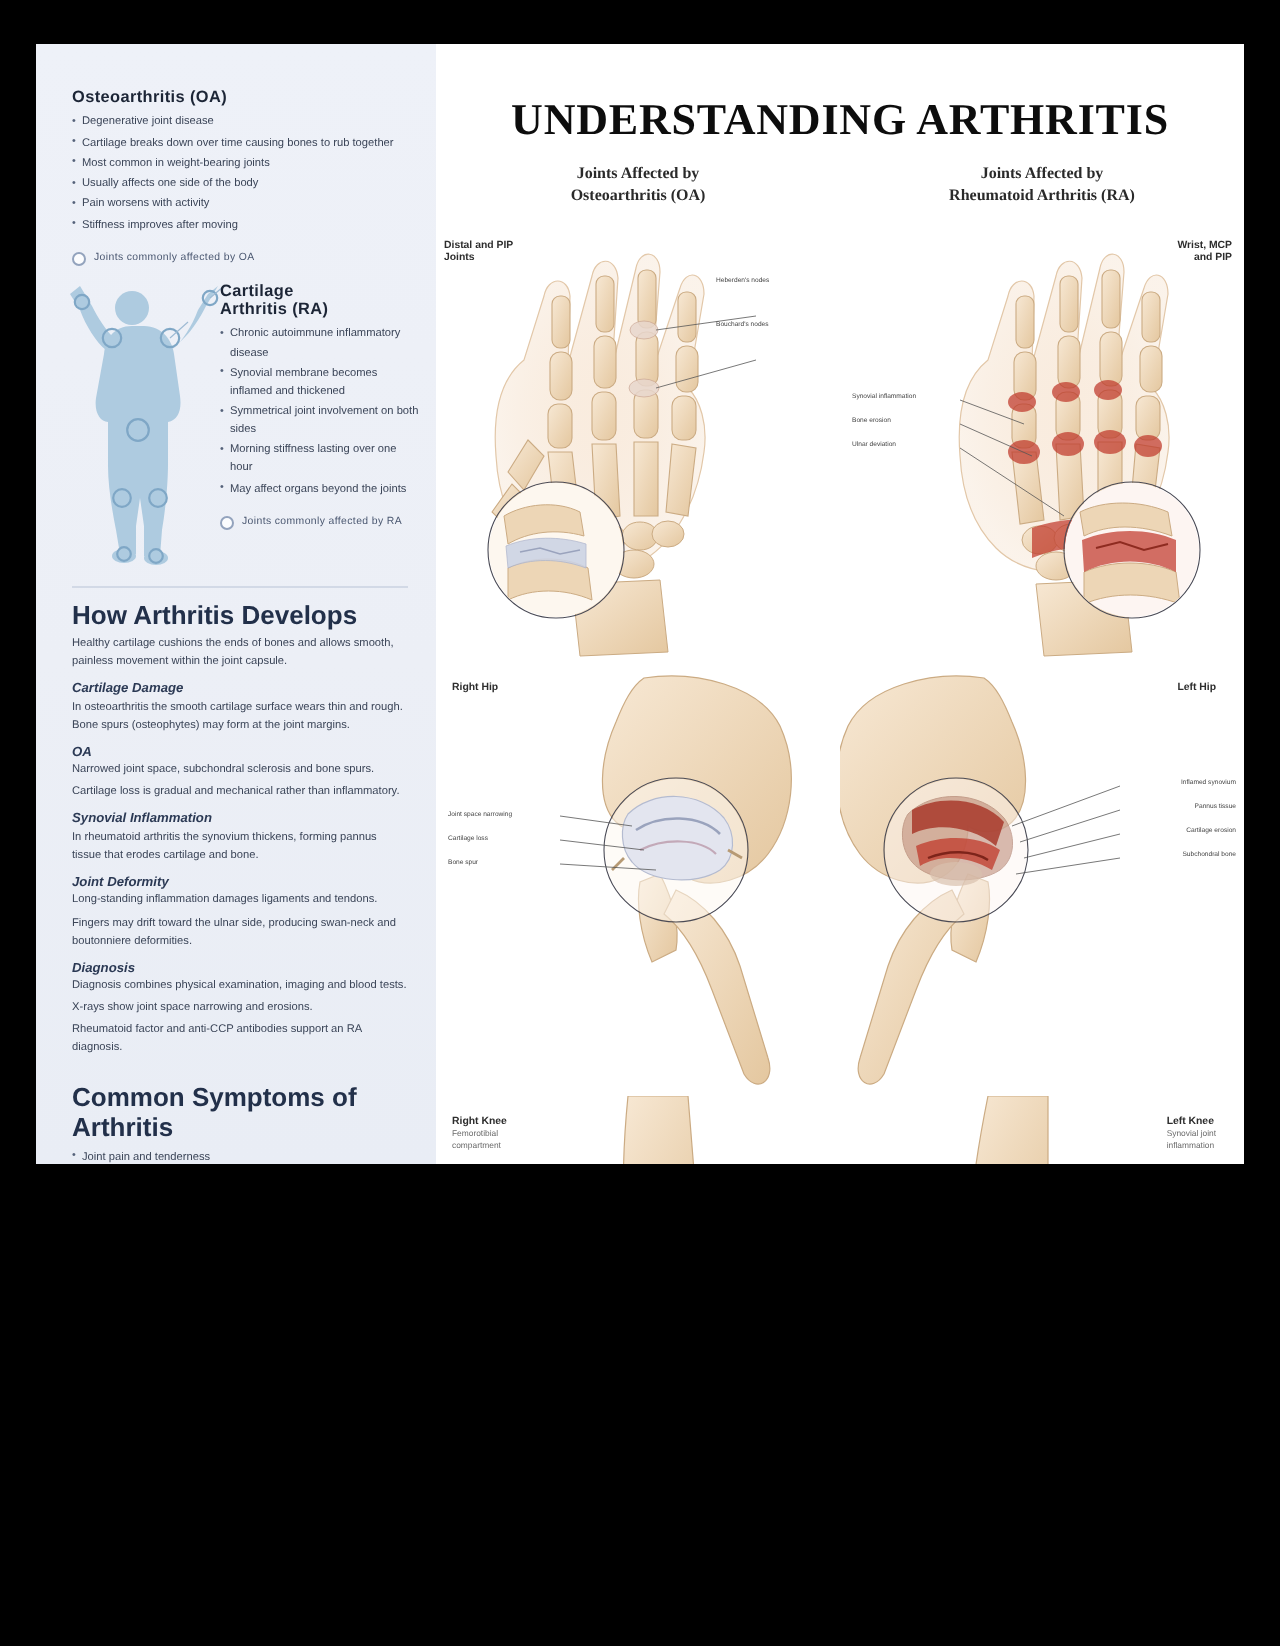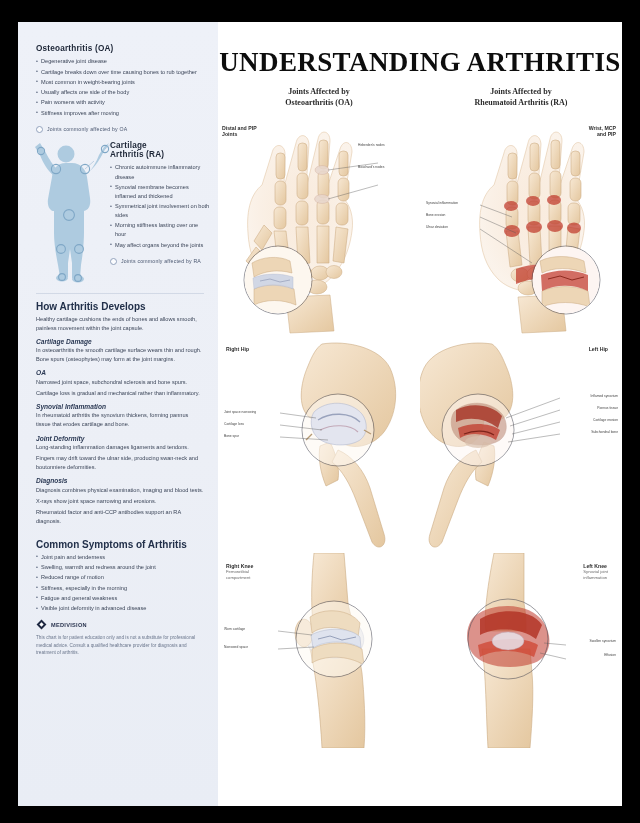--- a/index.html
+++ b/index.html
@@ -1,36 +1,36 @@
 <!DOCTYPE html>
 <html><head>
 <meta charset="utf-8">
 <style>
   * { margin:0; padding:0; box-sizing:border-box; }
   html,body { width:640px; height:823px; background:#000; overflow:hidden; }
   body { font-family:"Liberation Sans", sans-serif; }
 
   #poster {
-    position:absolute; left:18px; top:22px; width:604px; height:784px;
+    position:absolute; left:18px; top:22px; width:604px; height:560px;
     background:#ffffff;
     box-shadow:0 0 6px rgba(0,0,0,.35);
     overflow:hidden;
   }
 
   
   #sidebar {
     position:absolute; left:0; top:0; width:200px; height:100%;
     background:linear-gradient(180deg,#eef1f8 0%,#eceff6 55%,#e9edf5 100%);
     padding:22px 14px 10px 18px;
   }
   .side-h {
     font-size:8.2px; font-weight:bold; color:#1c2536; letter-spacing:.2px;
     margin-bottom:4px; line-height:1.15;
   }
-  .side-h2 { font-size:10px; font-weight:bold; color:#22304a; margin:7px 0 2.5px; line-height:1.15;}
+  .side-h2 { font-size:13px; font-weight:bold; color:#22304a; margin:7px 0 2.5px; line-height:1.15;}
   .side-h3 { font-size:6.6px; font-weight:bold; color:#2b3954; margin:5px 0 1.5px; font-style:italic;}
   ul.side-list { list-style:none; }
   ul.side-list li {
     font-size:5.6px; color:#3b4558; line-height:1.62; margin-bottom:1.2px;
     padding-left:5px; position:relative; text-align:left;
   }
   ul.side-list li:before {
     content:"\2022"; position:absolute; left:0; top:-.5px; color:#55627a; font-size:5.4px;
   }
   p.side-p { font-size:5.6px; color:#3b4558; line-height:1.62; margin-bottom:2px; }
@@ -52,21 +52,21 @@
   #foot { margin-top:6px; }
   .foot-brand { display:flex; align-items:center; gap:4px; margin-bottom:4px; }
   .foot-logo { width:11px; height:11px; }
   .foot-name { font-size:5.6px; font-weight:bold; color:#2b3550; letter-spacing:.3px; }
   .foot-p { font-size:4.7px; color:#6a768c; line-height:1.6; }
 
   
   #main { position:absolute; left:200px; top:0; right:0; height:100%; background:#fff; }
   #title {
     text-align:center; font-family:"Liberation Serif", serif; font-weight:bold;
-    font-size:27px; letter-spacing:.4px; color:#0d0d0d; margin-top:25px;
+    font-size:22px; letter-spacing:.4px; color:#0d0d0d; margin-top:25px;
   }
   .col-heads { display:flex; margin-top:9px;justify-content:flex-end; }
   .col-head {
     flex:1; text-align:center; font-size:8px; font-weight:bold; color:#2a2a2a;
     line-height:1.35; font-family:"Liberation Serif", serif;
   }
   .row { position:relative; display:flex; }
   .cell { flex:1; position:relative; }
 
   .cap { position:absolute; font-size:5.2px; font-weight:bold; color:#2d2d2d; line-height:1.3; }

